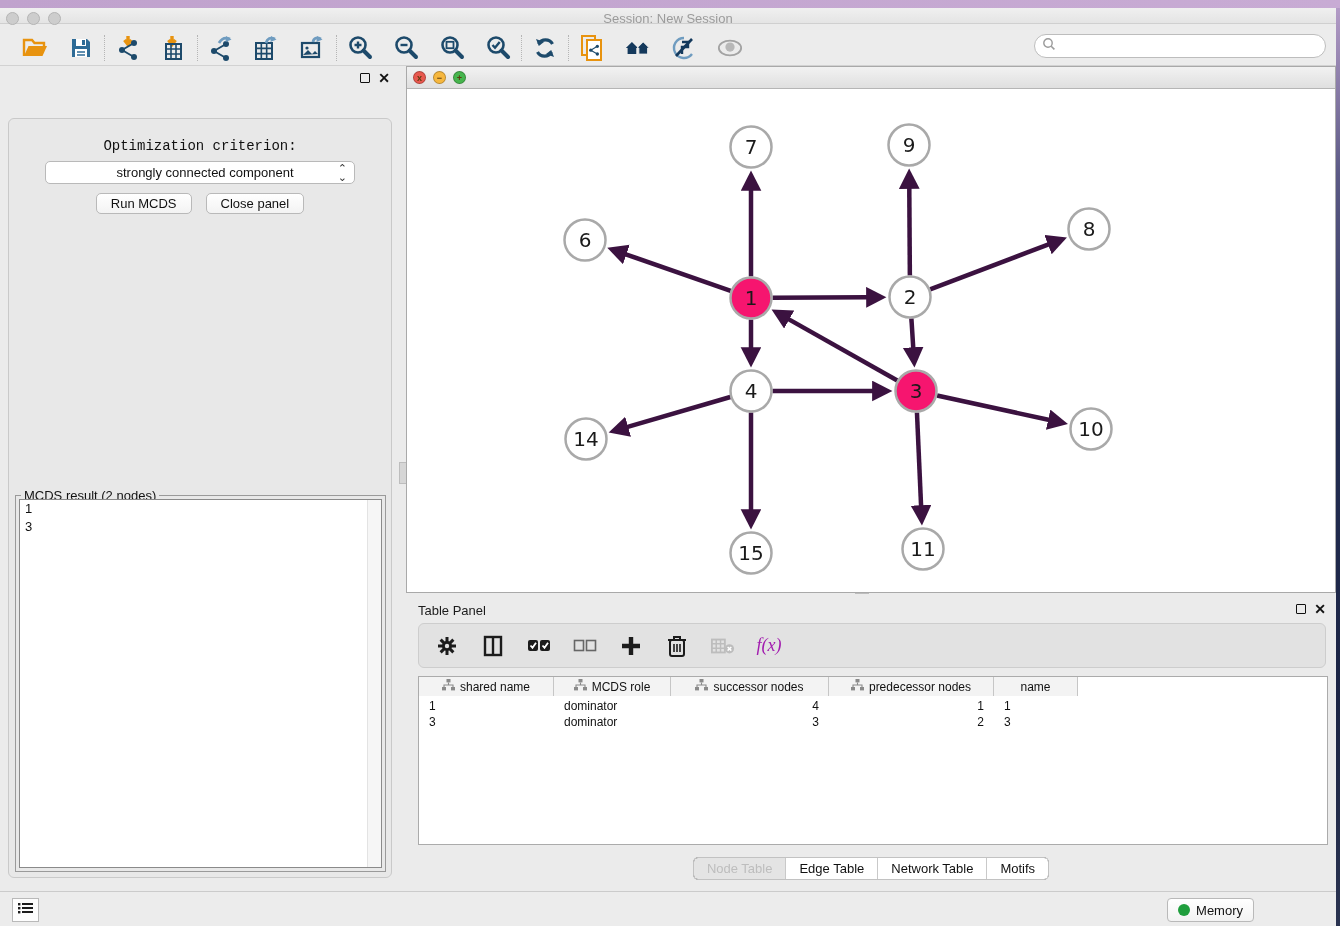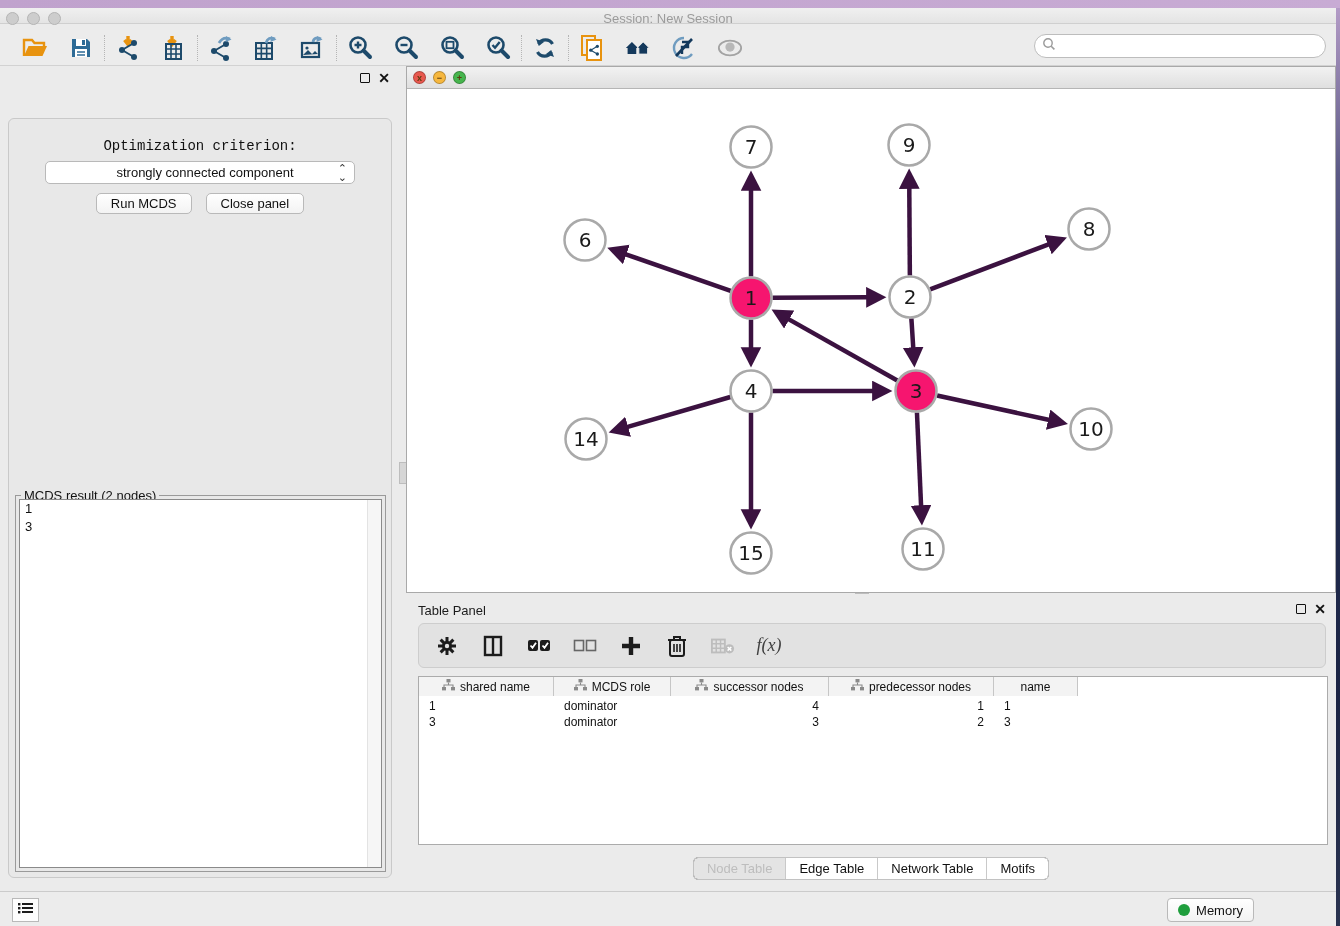--- a/index.html
+++ b/index.html
@@ -65,21 +65,21 @@
   .net-dot { width:13px; height:13px; border-radius:50%; display:flex; align-items:center; justify-content:center;
              font-size:9px; font-weight:bold; color:#5d3c10; border:1px solid rgba(0,0,0,.25); }
   .net-title { position:absolute; left:0; right:0; top:3px; text-align:center; font-size:13px; color:#111; }
   #graph-svg { position:absolute; left:0; top:22px; }
 
   
   .table-panel { position:absolute; left:406px; top:595px; width:930px; height:295px; }
   .tp-toolbar { position:absolute; left:12px; top:28px; width:908px; height:45px; background:#e2e2e2;
                 border:1px solid #cdcdcd; border-radius:6px; display:flex; align-items:center; gap:22px; padding-left:16px; }
   .tp-icon { width:24px; height:24px; display:flex; align-items:center; justify-content:center; }
-  .fx-label { font-family:"Liberation Serif", serif; font-style:italic; font-size:18px; color:#404040; }
+  .fx-label { font-family:"Liberation Serif", serif; font-style:italic; font-size:18px; color:#a21caf; }
   .tbl-viewport { position:absolute; left:12px; top:81px; width:910px; height:169px; background:#fff; border:1px solid #ababab; }
   .tbl-header { position:absolute; left:0; top:0; height:19px; display:flex; border-bottom:2px solid #6e6e6e; }
   .th { background:#f3f3f3; border-right:1px solid #c6c6c6; display:flex; align-items:center; justify-content:center;
         gap:5px; font-size:12px; color:#111; height:19px; }
   .tbl-rows { position:absolute; left:0; top:21px; right:0; }
   .tr { display:flex; height:16px; }
   .td { font-size:12px; color:#111; line-height:16px; padding:0 10px; white-space:nowrap; overflow:hidden; }
   .tp-tabs-bar { position:absolute; left:0; top:262px; width:100%; display:flex; justify-content:center; }
   .tp-tabs { display:flex; border:1px solid #c2c2c2; border-radius:5px; overflow:hidden; background:#000000;justify-content:flex-end; }
 

